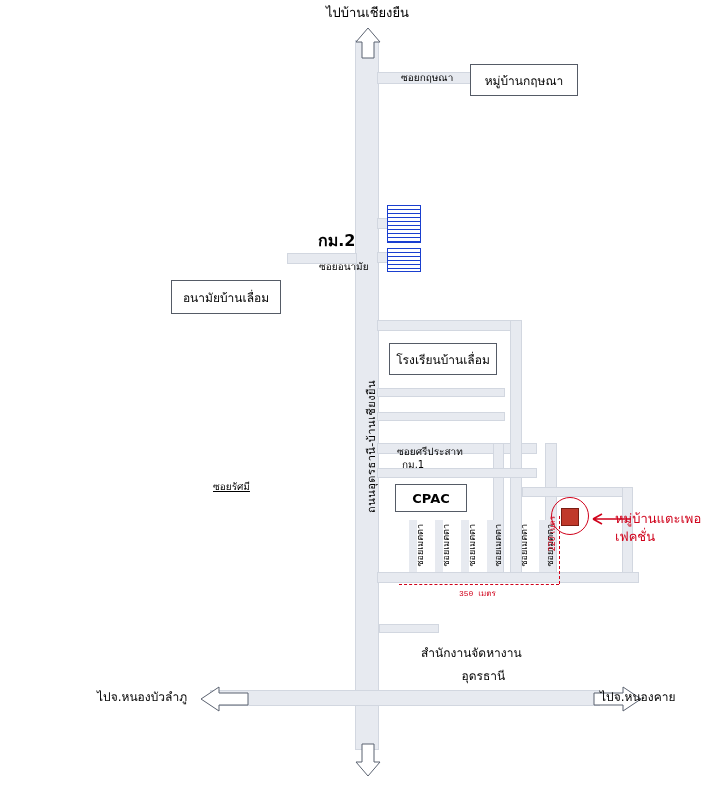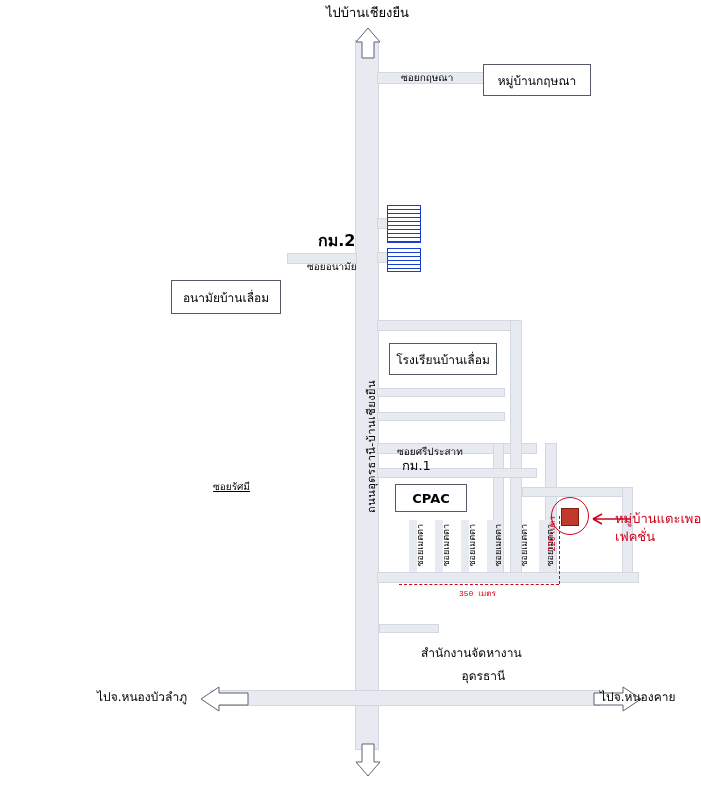--- a/index.html
+++ b/index.html
@@ -179,35 +179,35 @@
 
   <div class="road" style="left:364px; top:624px; width:60px; height:9px;"></div>
 
   <div class="hatch" style="left:372px; top:205px; width:34px; height:38px;"></div>
   <div class="hatch" style="left:372px; top:248px; width:34px; height:24px;"></div>
 
   <div class="lbl" style="left:311px; top:6px; font-size:13px;">ไปบ้านเชียงยืน</div>
 
   <div class="lbl" style="left:386px; top:72px; font-size:10px;">ซอยกฤษณา</div>
 
-  <div class="boxlbl" style="left:468px; top:64px; width:108px; height:32px;">หมู่บ้านกฤษณา</div>
+  <div class="boxlbl" style="left:455px; top:64px; width:108px; height:32px;">หมู่บ้านกฤษณา</div>
 
   <div class="lbl" style="left:303px; top:232px; font-size:16px;font-weight:bold;">กม.2</div>
 
-  <div class="lbl" style="left:292px; top:261px; font-size:10px;">ซอยอนามัย</div>
+  <div class="lbl" style="left:304px; top:261px; font-size:10px;">ซอยอนามัย</div>
 
   <div class="boxlbl" style="left:156px; top:280px; width:110px; height:34px;">อนามัยบ้านเลื่อม</div>
 
   <div class="boxlbl" style="left:374px; top:343px; width:108px; height:32px;">โรงเรียนบ้านเลื่อม</div>
 
   <div class="vlbl-road" style="left:348px; top:380px;">ถนนอุดรธานี-บ้านเชียงยืน</div>
 
   <div class="lbl" style="left:382px; top:446px; font-size:10px;">ซอยศรีประสาท</div>
 
-  <div class="lbl" style="left:387px; top:459px; font-size:13px;">กม.1</div>
+  <div class="lbl" style="left:387px; top:459px; font-size:10px;">กม.1</div>
 
   <div class="lbl" style="left:198px; top:481px; font-size:10px;text-decoration:underline;">ซอยรัศมี</div>
 
   <div class="boxlbl" style="left:380px; top:484px; width:72px; height:28px; font-weight:bold; font-size:13px;">CPAC</div>
 
   <div class="vlbl" style="left:398px; top:524px;">ซอยเมตตา</div>
   <div class="vlbl" style="left:424px; top:524px;">ซอยเมตตา</div>
   <div class="vlbl" style="left:450px; top:524px;">ซอยเมตตา</div>
   <div class="vlbl" style="left:476px; top:524px;">ซอยเมตตา</div>
   <div class="vlbl" style="left:502px; top:524px;">ซอยเมตตา</div>

